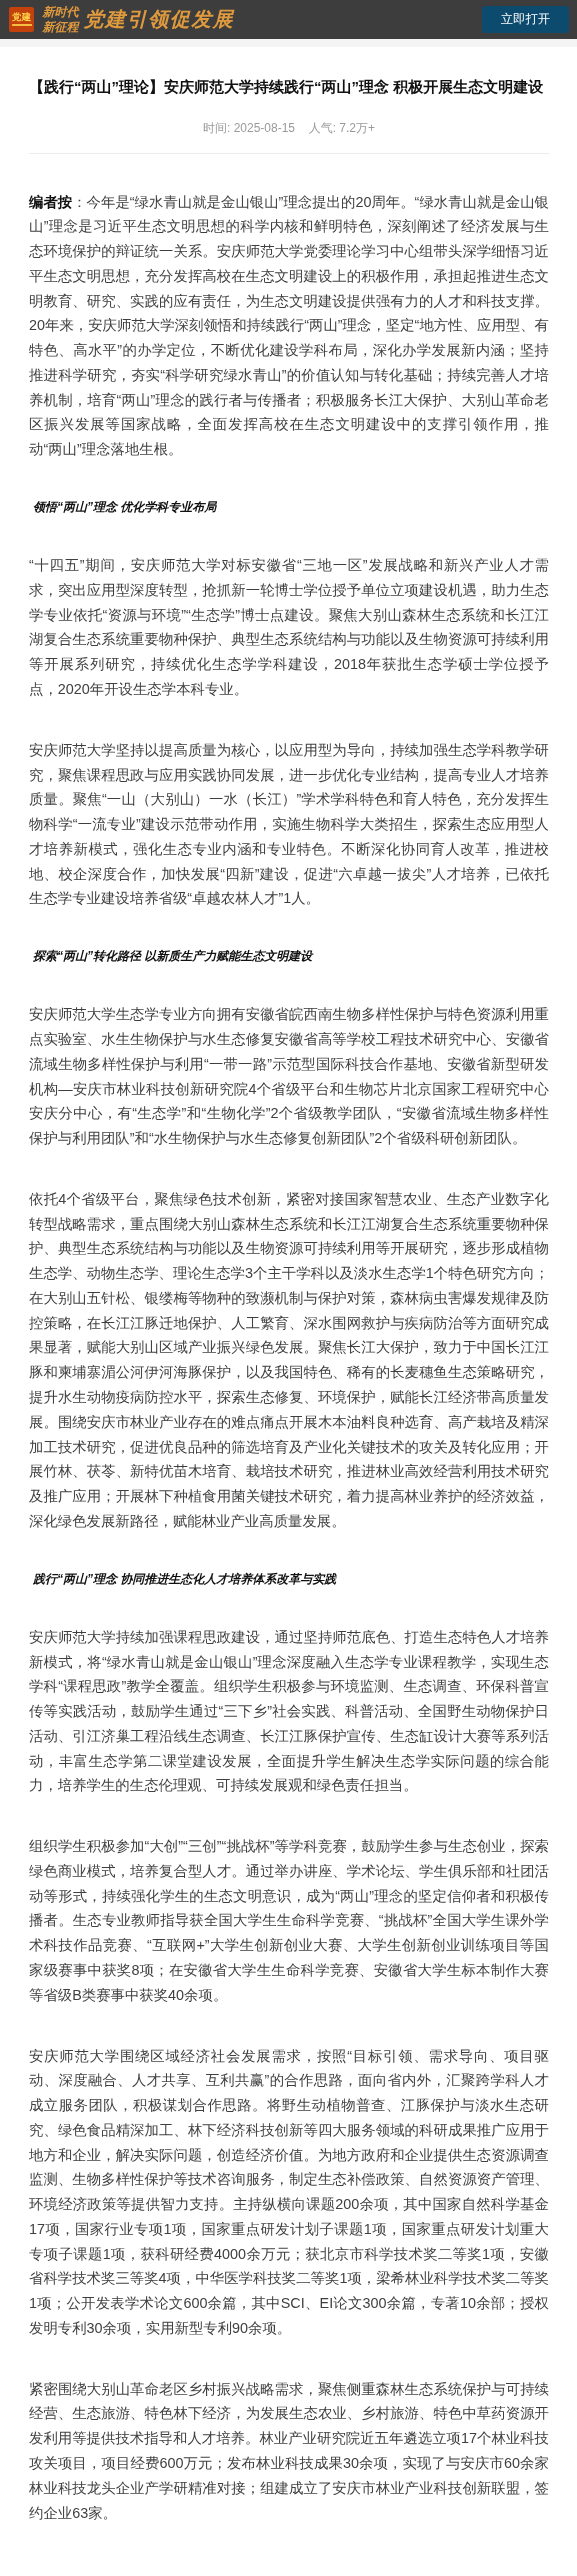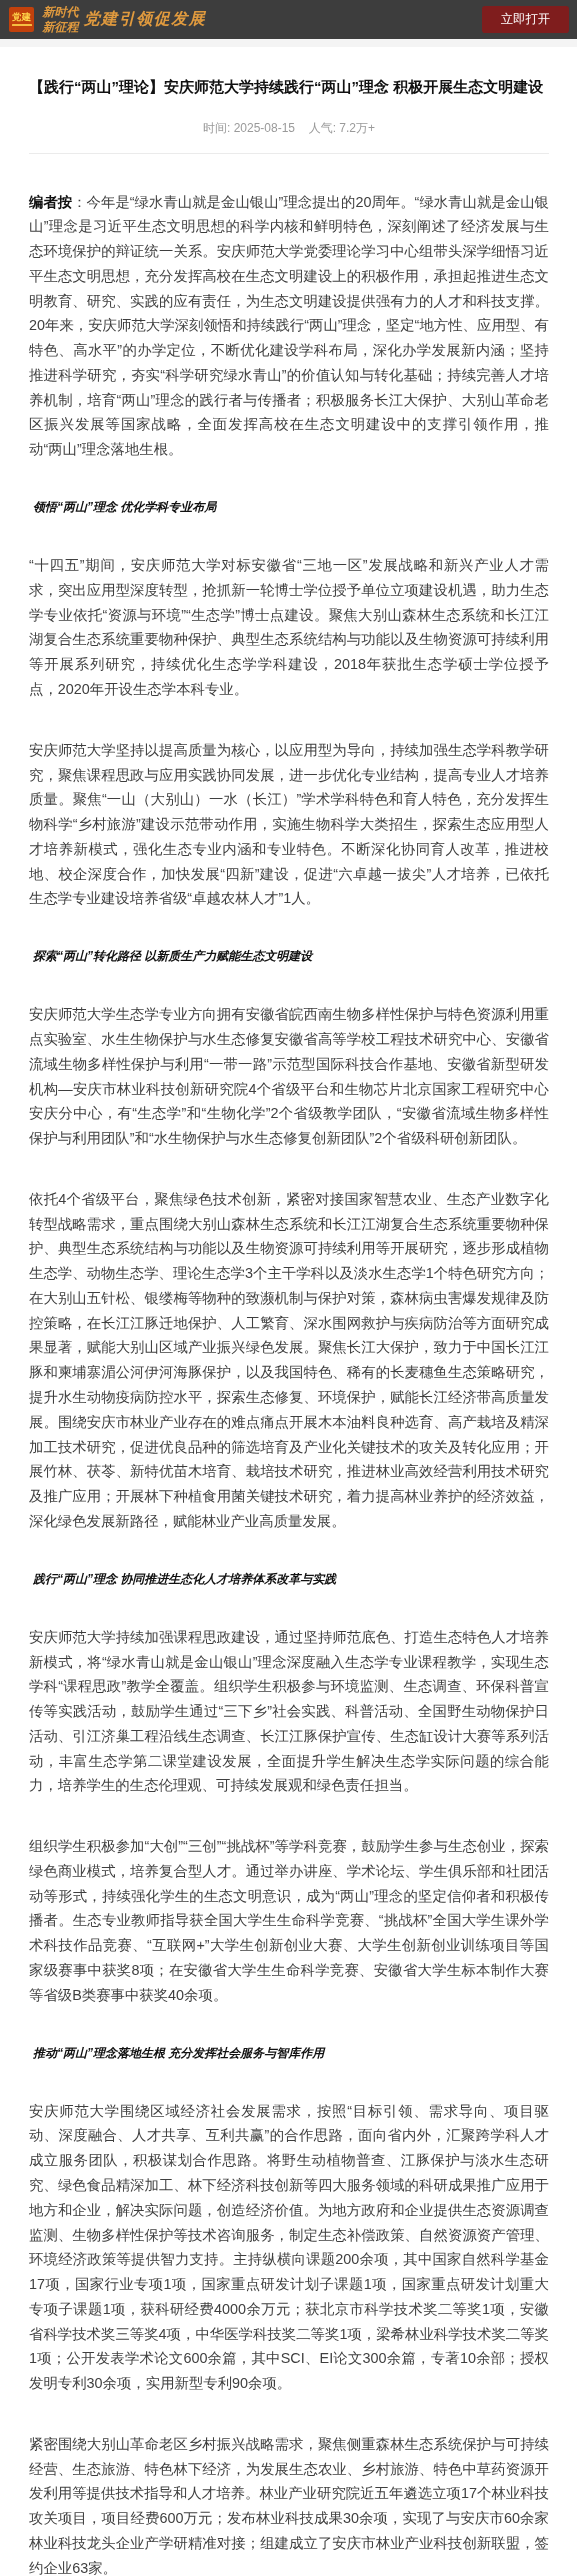--- a/index.html
+++ b/index.html
@@ -9,23 +9,23 @@
 
   
   .banner { height:39px; background:#3d3d3d; display:flex; align-items:center; padding:0 9.3px; }
   .logo { width:25px; height:25px; min-width:25px; background:#c2410c; border-radius:2.1px;
           display:flex; flex-direction:column; align-items:center; justify-content:center; }
   .logo-text { color:#ffd54a; font-weight:bold; font-size:9.3px; letter-spacing:0.5px; line-height:1; }
   .logo-bar { width:78%; height:2.1px; background:rgba(255,213,74,.85); margin-top:2.1px; border-radius:0.5px; }
   .slogan { display:flex; align-items:center; margin-left:8.2px; gap:5.2px; }
   .slogan-small { display:flex; flex-direction:column; color:#e09a3e; font-size:12px; font-weight:bold;
                   font-style:italic; line-height:1.25; font-family:"DejaVu Serif","Liberation Serif",serif; }
-  .slogan-main { color:#e09a3e; font-size:16px; font-weight:bold; font-style:italic; letter-spacing:1.5px;
+  .slogan-main { color:#e09a3e; font-size:20px; font-weight:bold; font-style:italic; letter-spacing:1.5px;
                  font-family:"DejaVu Serif","Liberation Serif",serif; }
-  .open-btn { margin-left:auto; background:#7f1d1d; color:#ffffff; font-size:12.4px; line-height:1;
+  .open-btn { margin-left:auto; background:#0c4a6e; color:#ffffff; font-size:12.4px; line-height:1;
               padding:7.2px 18.5px; border-radius:3.1px; border:none; cursor:pointer; }
 
   .strip { height:8.2px; background:#f4f4f4; }
 
   .content { padding:0 29px; }
   h1.title { font-size:15px; line-height:1.75; color:#111111; margin:27px 0 19.6px; font-weight:700; }
 
   .meta { text-align:center; color:#9a9a9a; font-size:12px; margin:0 0 15.5px; }
   .meta span + span { margin-left:10.3px; }
   .divider { border:none; border-top:0.5px solid #ebebeb; margin:0; height:0; }
@@ -61,28 +61,27 @@
     <span>时间: 2025-08-15</span>
     <span>人气: 7.2万+</span>
   </div>
 
   <hr class="divider">
 
   <p class="para"><strong>编者按</strong><span>：今年是“绿水青山就是金山银山”理念提出的20周年。“绿水青山就是金山银山”理念是习近平生态文明思想的科学内核和鲜明特色，深刻阐述了经济发展与生态环境保护的辩证统一关系。安庆师范大学党委理论学习中心组带头深学细悟习近平生态文明思想，充分发挥高校在生态文明建设上的积极作用，承担起推进生态文明教育、研究、实践的应有责任，为生态文明建设提供强有力的人才和科技支撑。20年来，安庆师范大学深刻领悟和持续践行“两山”理念，坚定“地方性、应用型、有特色、高水平”的办学定位，不断优化建设学科布局，深化办学发展新内涵；坚持推进科学研究，夯实“科学研究绿水青山”的价值认知与转化基础；持续完善人才培养机制，培育“两山”理念的践行者与传播者；积极服务长江大保护、大别山革命老区振兴发展等国家战略，全面发挥高校在生态文明建设中的支撑引领作用，推动“两山”理念落地生根。</span></p>
 
   <h2 class="subhead">领悟“两山”理念 优化学科专业布局</h2>
   <p class="para">“十四五”期间，安庆师范大学对标安徽省“三地一区”发展战略和新兴产业人才需求，突出应用型深度转型，抢抓新一轮博士学位授予单位立项建设机遇，助力生态学专业依托“资源与环境”“生态学”博士点建设。聚焦大别山森林生态系统和长江江湖复合生态系统重要物种保护、典型生态系统结构与功能以及生物资源可持续利用等开展系列研究，持续优化生态学学科建设，2018年获批生态学硕士学位授予点，2020年开设生态学本科专业。</p>
-  <p class="para">安庆师范大学坚持以提高质量为核心，以应用型为导向，持续加强生态学科教学研究，聚焦课程思政与应用实践协同发展，进一步优化专业结构，提高专业人才培养质量。聚焦“一山（大别山）一水（长江）”学术学科特色和育人特色，充分发挥生物科学“乡村旅游”建设示范带动作用，实施生物科学大类招生，探索生态应用型人才培养新模式，强化生态专业内涵和专业特色。不断深化协同育人改革，推进校地、校企深度合作，加快发展“四新”建设，促进“六卓越一拔尖”人才培养，已依托生态学专业建设培养省级“卓越农林人才”1人。</p>
+  <p class="para">安庆师范大学坚持以提高质量为核心，以应用型为导向，持续加强生态学科教学研究，聚焦课程思政与应用实践协同发展，进一步优化专业结构，提高专业人才培养质量。聚焦“一山（大别山）一水（长江）”学术学科特色和育人特色，充分发挥生物科学“一流专业”建设示范带动作用，实施生物科学大类招生，探索生态应用型人才培养新模式，强化生态专业内涵和专业特色。不断深化协同育人改革，推进校地、校企深度合作，加快发展“四新”建设，促进“六卓越一拔尖”人才培养，已依托生态学专业建设培养省级“卓越农林人才”1人。</p>
 
   <h2 class="subhead">探索“两山”转化路径 以新质生产力赋能生态文明建设</h2>
   <p class="para">安庆师范大学生态学专业方向拥有安徽省皖西南生物多样性保护与特色资源利用重点实验室、水生生物保护与水生态修复安徽省高等学校工程技术研究中心、安徽省流域生物多样性保护与利用“一带一路”示范型国际科技合作基地、安徽省新型研发机构—安庆市林业科技创新研究院4个省级平台和生物芯片北京国家工程研究中心安庆分中心，有“生态学”和“生物化学”2个省级教学团队，“安徽省流域生物多样性保护与利用团队”和“水生物保护与水生态修复创新团队”2个省级科研创新团队。</p>
   <p class="para">依托4个省级平台，聚焦绿色技术创新，紧密对接国家智慧农业、生态产业数字化转型战略需求，重点围绕大别山森林生态系统和长江江湖复合生态系统重要物种保护、典型生态系统结构与功能以及生物资源可持续利用等开展研究，逐步形成植物生态学、动物生态学、理论生态学3个主干学科以及淡水生态学1个特色研究方向；在大别山五针松、银缕梅等物种的致濒机制与保护对策，森林病虫害爆发规律及防控策略，在长江江豚迁地保护、人工繁育、深水围网救护与疾病防治等方面研究成果显著，赋能大别山区域产业振兴绿色发展。聚焦长江大保护，致力于中国长江江豚和柬埔寨湄公河伊河海豚保护，以及我国特色、稀有的长麦穗鱼生态策略研究，提升水生动物疫病防控水平，探索生态修复、环境保护，赋能长江经济带高质量发展。围绕安庆市林业产业存在的难点痛点开展木本油料良种选育、高产栽培及精深加工技术研究，促进优良品种的筛选培育及产业化关键技术的攻关及转化应用；开展竹林、茯苓、新特优苗木培育、栽培技术研究，推进林业高效经营利用技术研究及推广应用；开展林下种植食用菌关键技术研究，着力提高林业养护的经济效益，深化绿色发展新路径，赋能林业产业高质量发展。</p>
 
   <h2 class="subhead">践行“两山”理念 协同推进生态化人才培养体系改革与实践</h2>
   <p class="para">安庆师范大学持续加强课程思政建设，通过坚持师范底色、打造生态特色人才培养新模式，将“绿水青山就是金山银山”理念深度融入生态学专业课程教学，实现生态学科“课程思政”教学全覆盖。组织学生积极参与环境监测、生态调查、环保科普宣传等实践活动，鼓励学生通过“三下乡”社会实践、科普活动、全国野生动物保护日活动、引江济巢工程沿线生态调查、长江江豚保护宣传、生态缸设计大赛等系列活动，丰富生态学第二课堂建设发展，全面提升学生解决生态学实际问题的综合能力，培养学生的生态伦理观、可持续发展观和绿色责任担当。</p>
   <p class="para">组织学生积极参加“大创”“三创”“挑战杯”等学科竞赛，鼓励学生参与生态创业，探索绿色商业模式，培养复合型人才。通过举办讲座、学术论坛、学生俱乐部和社团活动等形式，持续强化学生的生态文明意识，成为“两山”理念的坚定信仰者和积极传播者。生态专业教师指导获全国大学生生命科学竞赛、“挑战杯”全国大学生课外学术科技作品竞赛、“互联网+”大学生创新创业大赛、大学生创新创业训练项目等国家级赛事中获奖8项；在安徽省大学生生命科学竞赛、安徽省大学生标本制作大赛等省级B类赛事中获奖40余项。</p>
 
-  <h2 class="subhead">推动“两山”理念落地生根 充分发挥社会服务与智库作用</h2>
   <p class="para">安庆师范大学围绕区域经济社会发展需求，按照“目标引领、需求导向、项目驱动、深度融合、人才共享、互利共赢”的合作思路，面向省内外，汇聚跨学科人才成立服务团队，积极谋划合作思路。将野生动植物普查、江豚保护与淡水生态研究、绿色食品精深加工、林下经济科技创新等四大服务领域的科研成果推广应用于地方和企业，解决实际问题，创造经济价值。为地方政府和企业提供生态资源调查监测、生物多样性保护等技术咨询服务，制定生态补偿政策、自然资源资产管理、环境经济政策等提供智力支持。主持纵横向课题200余项，其中国家自然科学基金17项，国家行业专项1项，国家重点研发计划子课题1项，国家重点研发计划重大专项子课题1项，获科研经费4000余万元；获北京市科学技术奖二等奖1项，安徽省科学技术奖三等奖4项，中华医学科技奖二等奖1项，梁希林业科学技术奖二等奖1项；公开发表学术论文600余篇，其中SCI、EI论文300余篇，专著10余部；授权发明专利30余项，实用新型专利90余项。</p>
   <p class="para">紧密围绕大别山革命老区乡村振兴战略需求，聚焦侧重森林生态系统保护与可持续经营、生态旅游、特色林下经济，为发展生态农业、乡村旅游、特色中草药资源开发利用等提供技术指导和人才培养。林业产业研究院近五年遴选立项17个林业科技攻关项目，项目经费600万元；发布林业科技成果30余项，实现了与安庆市60余家林业科技龙头企业产学研精准对接；组建成立了安庆市林业产业科技创新联盟，签约企业63家。</p>
 
 </main>
 
 
 </body></html>

